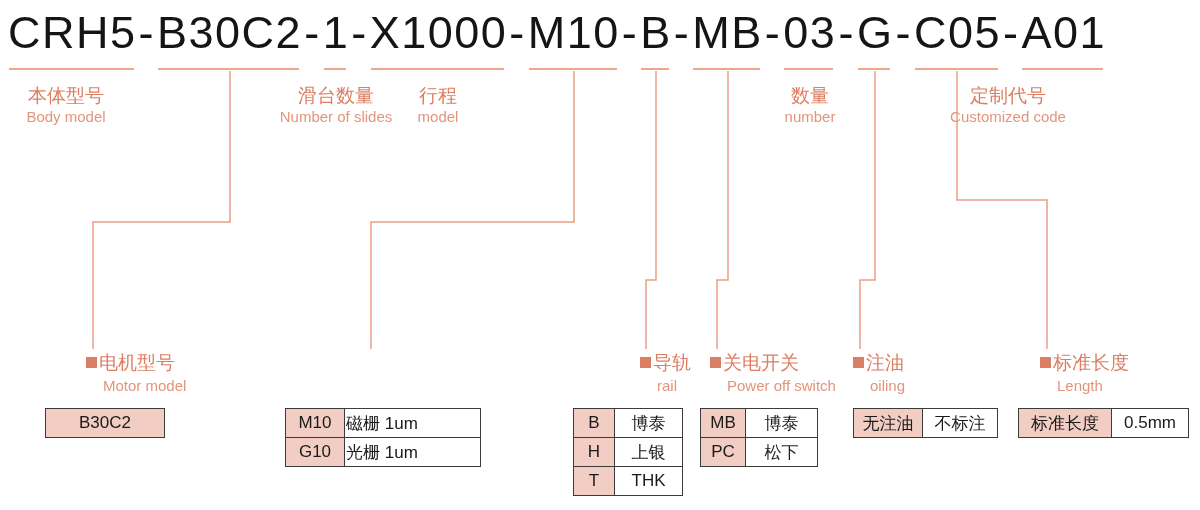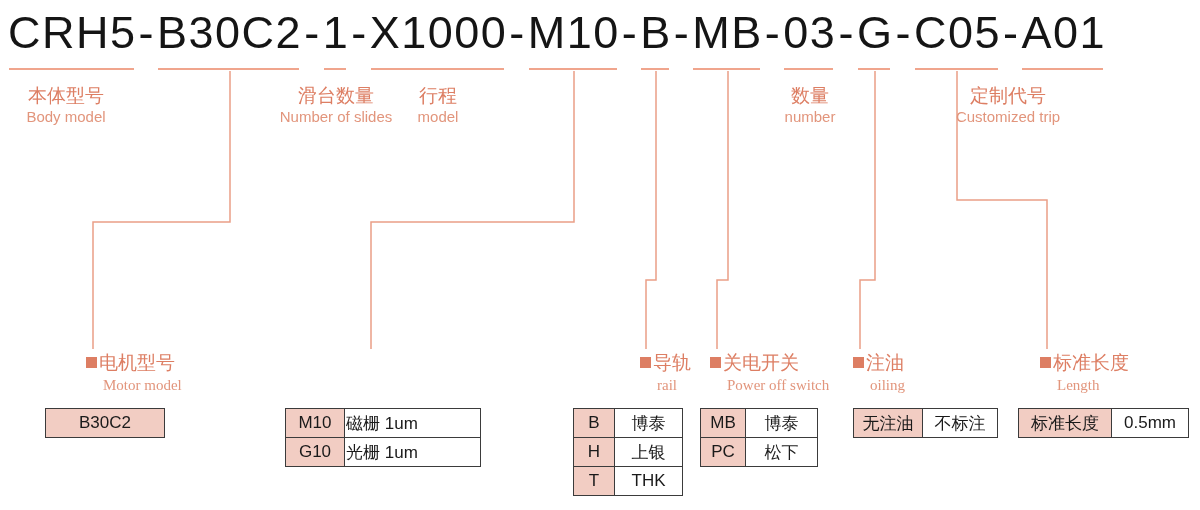--- a/index.html
+++ b/index.html
@@ -48,21 +48,20 @@
     display: flex; align-items: center; gap: 2px;
     font-size: 19px; line-height: 23px;
     color: var(--accent-zh, #DD7E63);
     white-space: nowrap;
   }
   .bullet { width: 11px; height: 11px; flex: none; background: var(--accent-zh, #DD7E63); }
   .blabel .en {
     font-size: 15px; line-height: 19px; margin-top: 2px; margin-left: 17px;
     color: var(--accent-en, #E2957C);
     white-space: nowrap;
-    font-family: Liberation Serif, serif;
   }
 
   
   .ctable {
     position: absolute; top: 408px;
     border-collapse: collapse;
     font-size: 17px; color: #1a1a1a;
   }
   .ctable td {
     border: 1px solid var(--table-border, #3b3b3b);
@@ -99,21 +98,21 @@
   <div class="tlabel" style="left:388px;width:100px">
     <div class="zh">行程</div>
     <div class="en">model</div>
   </div>
   <div class="tlabel" style="left:760px;width:100px">
     <div class="zh">数量</div>
     <div class="en">number</div>
   </div>
   <div class="tlabel" style="left:938px;width:140px">
     <div class="zh">定制代号</div>
-    <div class="en">Customized trip</div>
+    <div class="en">Customized code</div>
   </div>
 
   <div class="blabel" style="left:86px">
     <div class="zh-row">
         <span class="bullet"></span>
         <span class="zh">电机型号</span>
       </div>
     <div class="en">Motor model</div>
   </div>
   <div class="blabel" style="left:640px">

